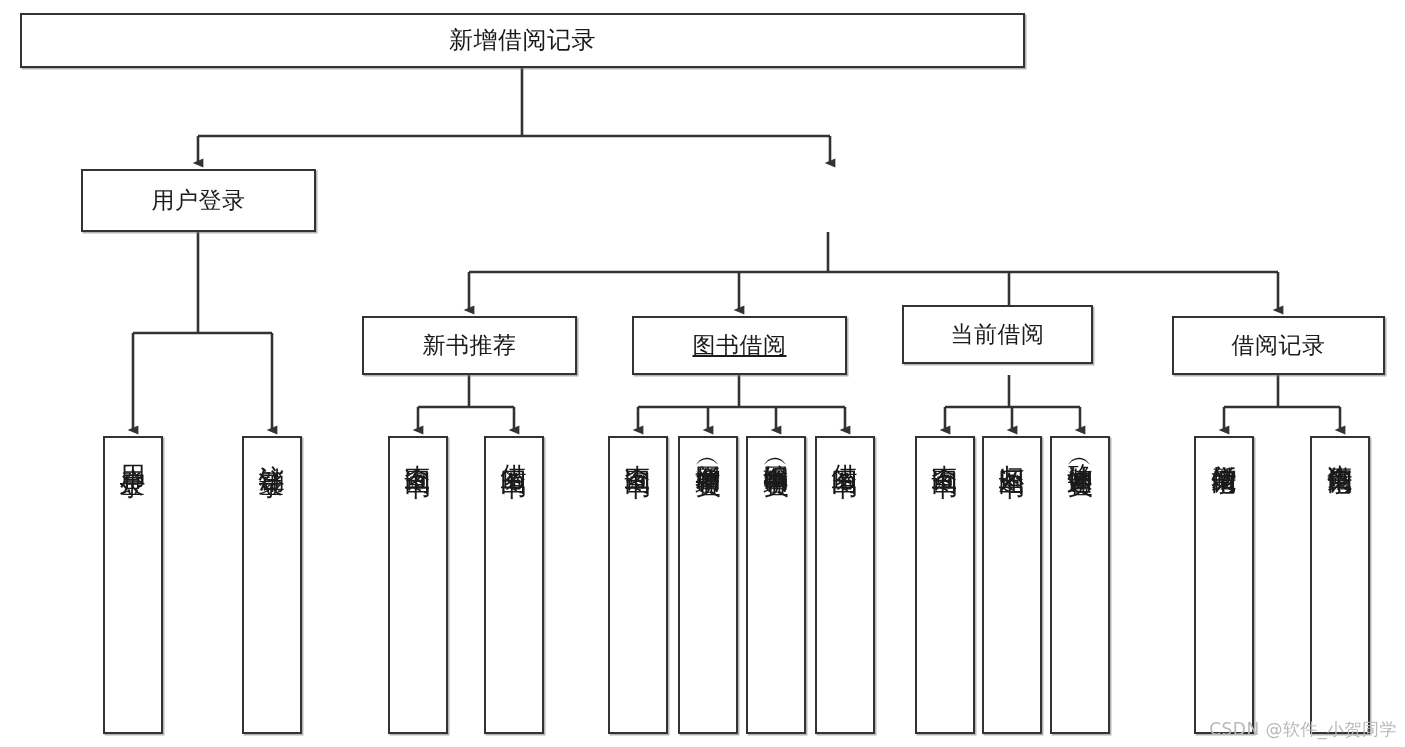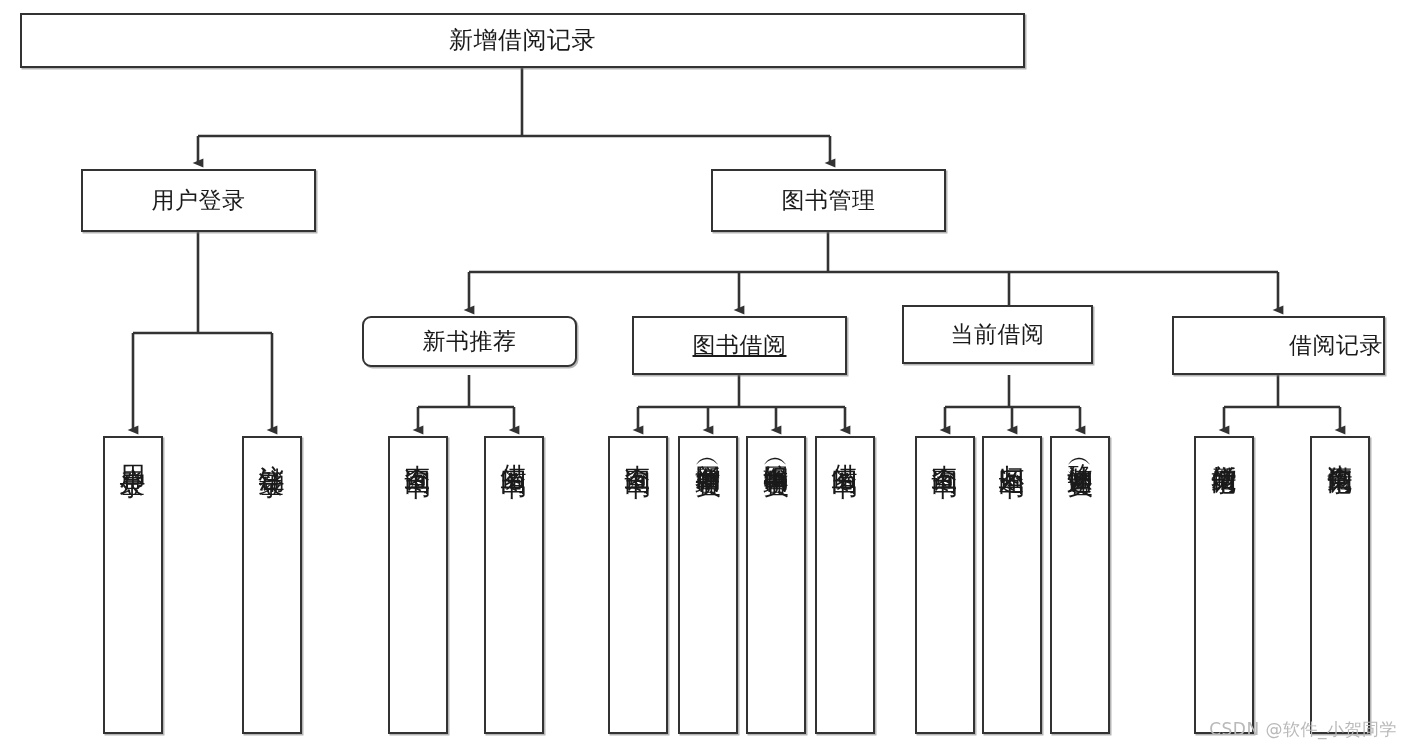--- a/index.html
+++ b/index.html
@@ -120,34 +120,31 @@
     </g>
   </svg>
 
   <div class="node horiz root" style="left:20px;top:13px;width:1005px;height:55px;">
     <span class="lbl">新增借阅记录</span>
   </div>
 
   <div class="node horiz" style="left:81px;top:169px;width:235px;height:63px;">
     <span class="lbl">用户登录</span>
   </div>
-  <div class="node horiz" style="left:711px;top:169px;width:235px;height:63px;">
-    <span class="lbl">图书管理</span>
-  </div>
 
-  <div class="node horiz" style="left:362px;top:316px;width:215px;height:51px;border-radius:9px;">
+  <div class="node horiz" style="left:362px;top:316px;width:215px;height:59px;">
     <span class="lbl">新书推荐</span>
   </div>
   <div class="node horiz" style="left:632px;top:316px;width:215px;height:59px;text-decoration:underline;">
     <span class="lbl">图书借阅</span>
   </div>
   <div class="node horiz" style="left:902px;top:305px;width:191px;height:59px;">
     <span class="lbl">当前借阅</span>
   </div>
-  <div class="node horiz" style="left:1172px;top:316px;width:213px;height:59px;justify-content:flex-end;">
+  <div class="node horiz" style="left:1172px;top:316px;width:213px;height:59px;">
     <span class="lbl">借阅记录</span>
   </div>
 
   <div class="node vert" style="left:103px;top:436px;width:60px;height:298px;">
     <span class="lbl">用户登录</span>
   </div>
   <div class="node vert" style="left:242px;top:436px;width:60px;height:298px;">
     <span class="lbl">注销登录</span>
   </div>
 

